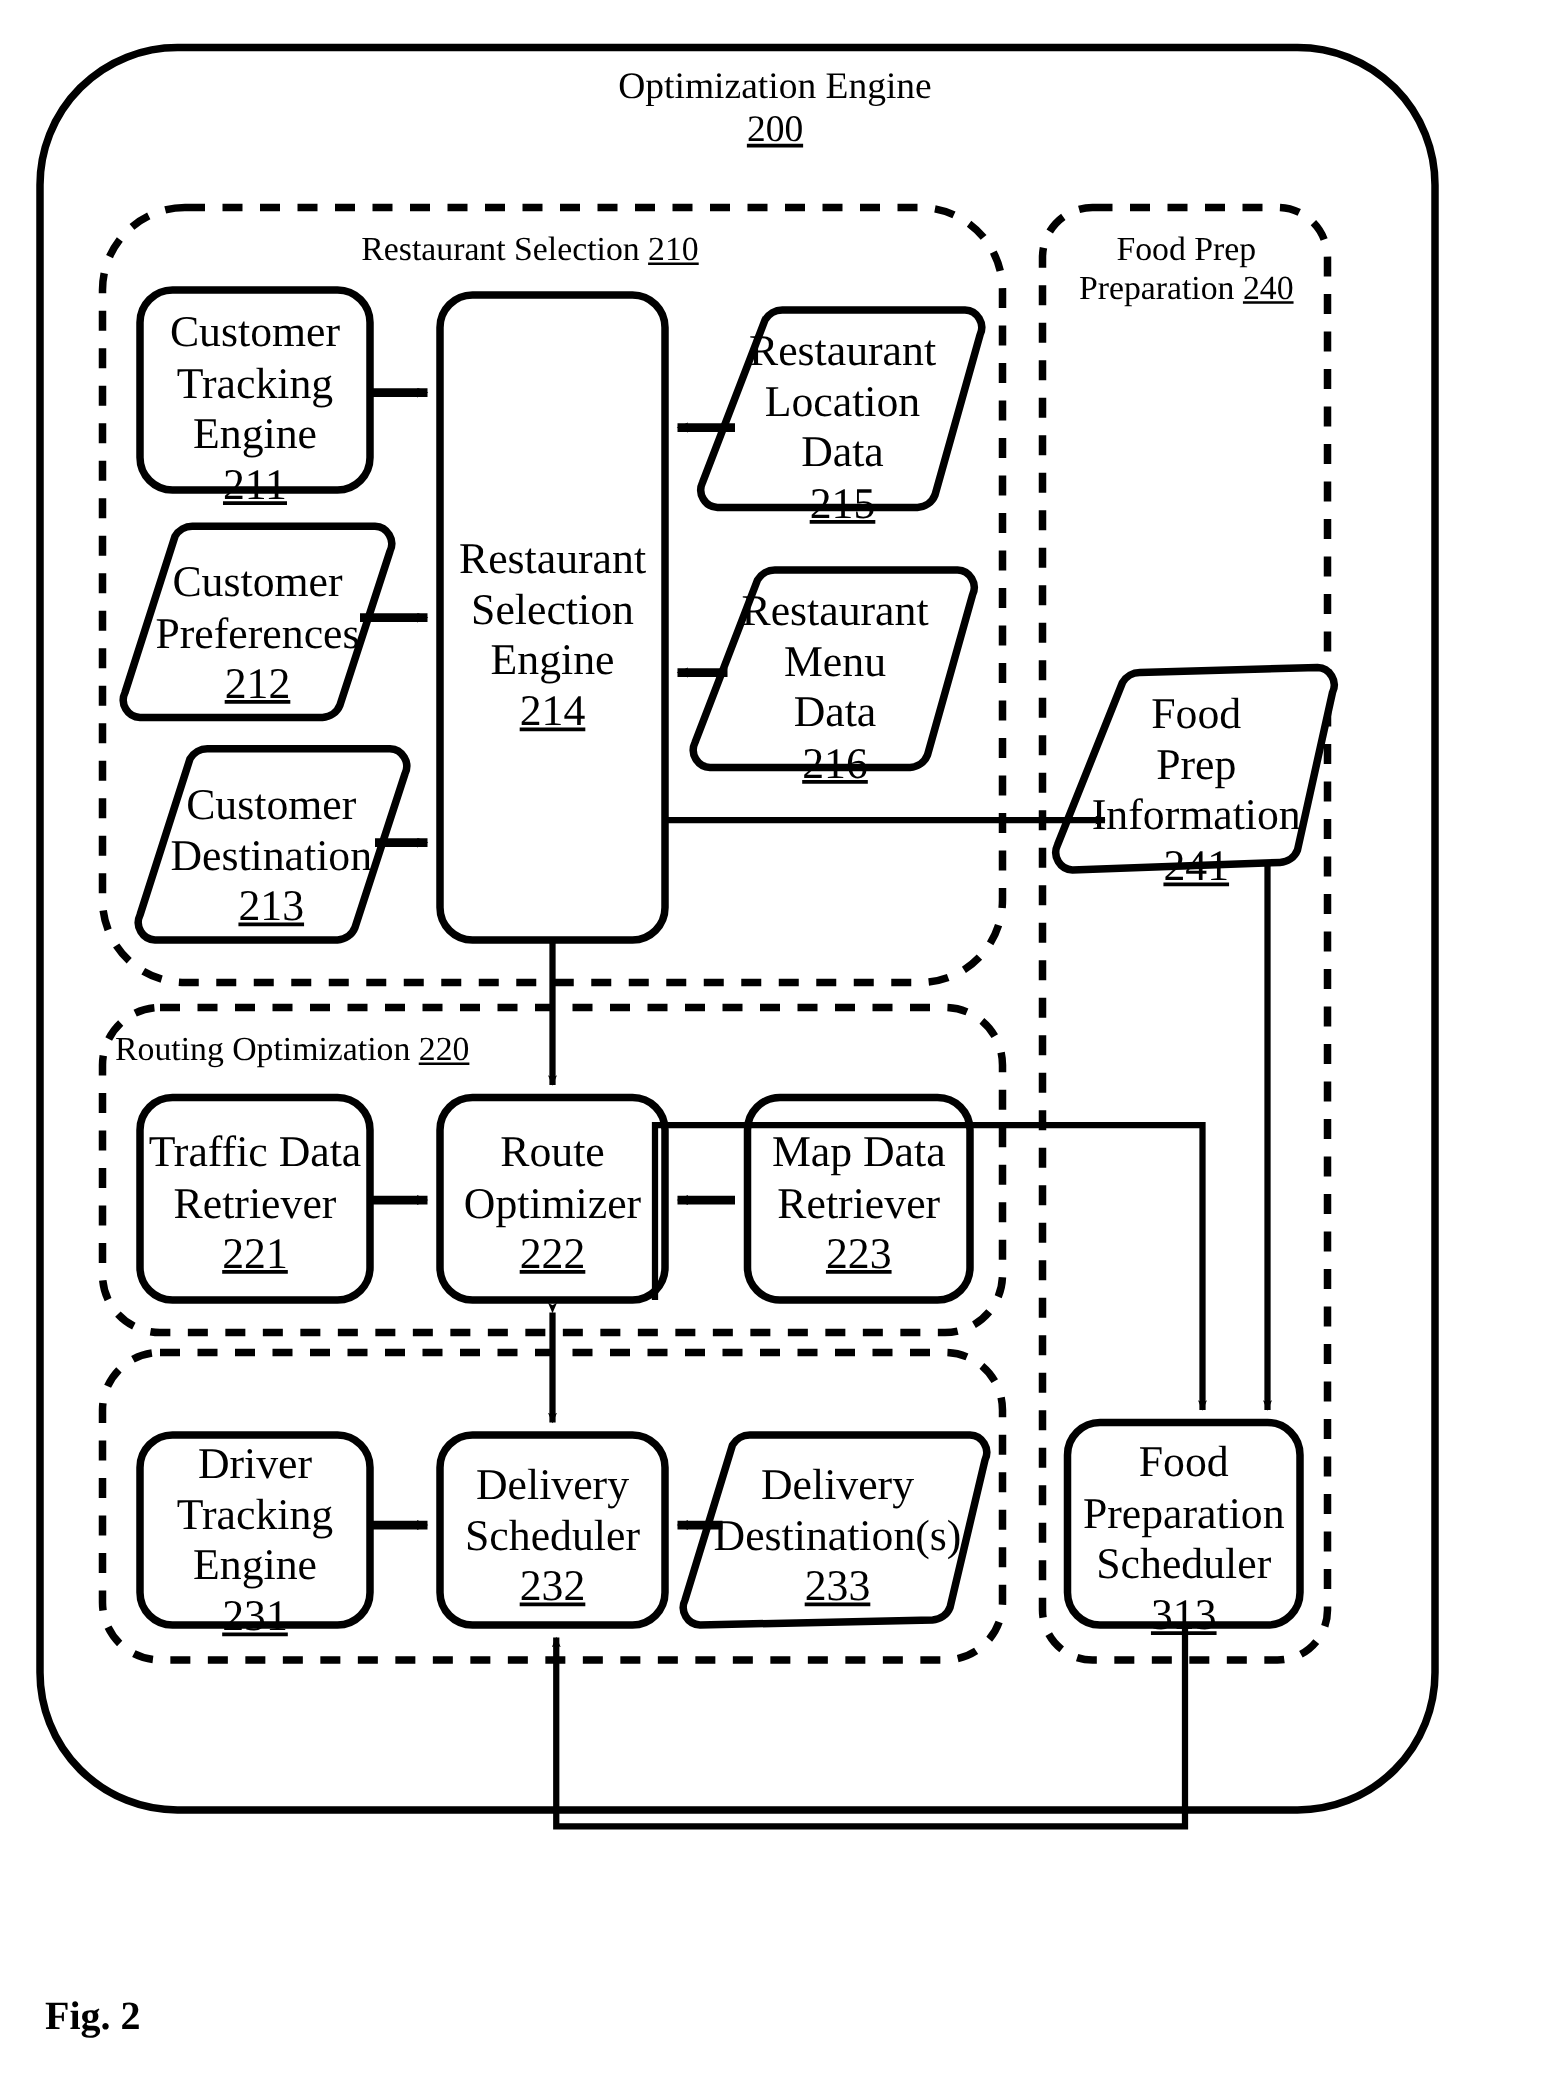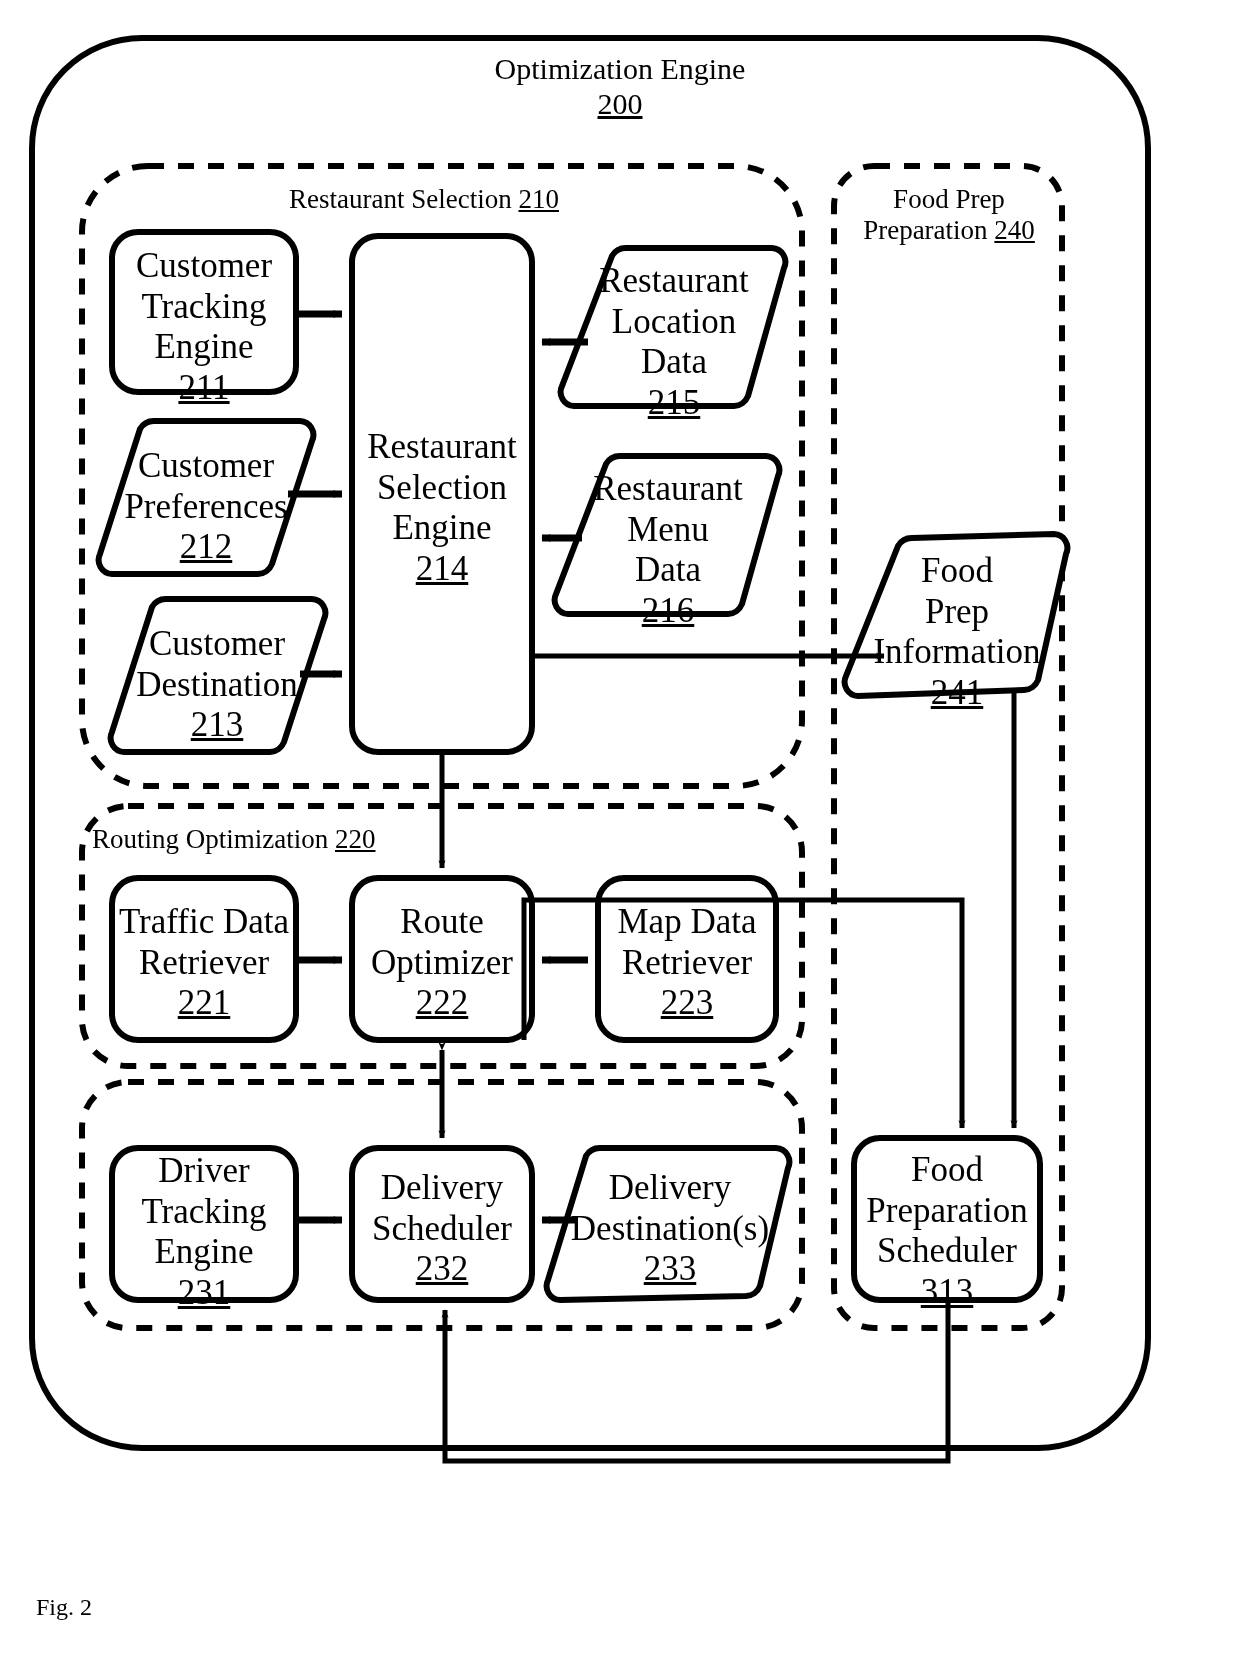--- a/index.html
+++ b/index.html
@@ -7,21 +7,21 @@
        font-family:"Liberation Serif","DejaVu Serif",serif;color:#000;}
   #stage{position:relative;width:1240px;height:1678px;overflow:hidden;margin-top:24px;}
   svg#canvas{position:absolute;left:0;top:0;width:1240px;height:1678px;}
   .lbl{position:absolute;text-align:center;line-height:1.16;color:#000;
        font-family:"Liberation Serif","DejaVu Serif",serif;}
   .lbl span{display:block;}
   .u{text-decoration:underline;}
   .t-title{font-size:30px;}
   .t-group{font-size:27px;}
   .t-box{font-size:35px;text-align:center;}
-  .t-fig{font-size:24px;}
+  .t-fig{font-size:32px;font-weight:bold;}
 </style>
 </head>
 <body>
 
 <div id="stage">
 
 <svg id="canvas" viewBox="0 0 1240 1678">
   <defs>
     <marker id="ah" markerWidth="10" markerHeight="10" refX="8.6" refY="4" orient="auto" markerUnits="userSpaceOnUse">
       <path d="M0,0 L9.2,4 L0,8 L2.2,4 Z" fill="#000"></path>

